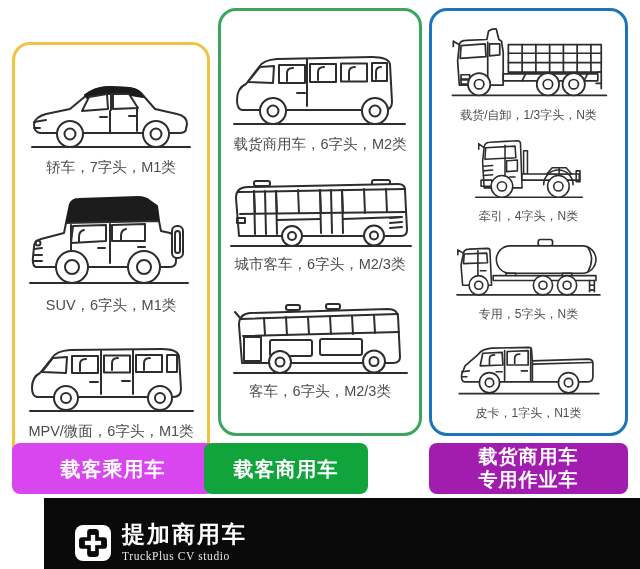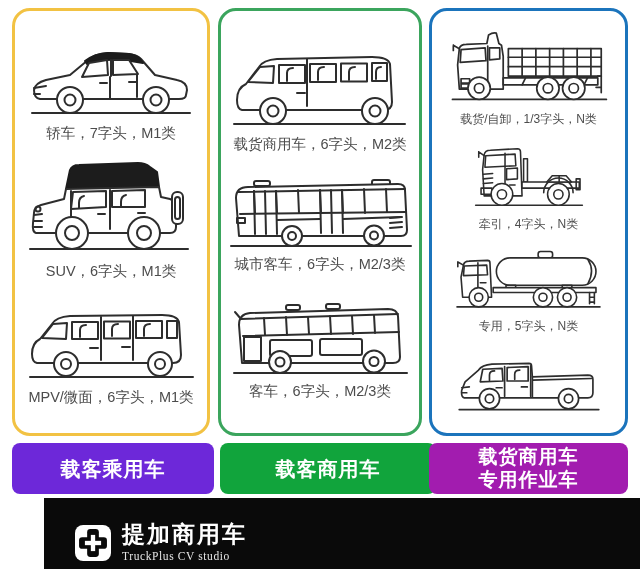--- a/index.html
+++ b/index.html
@@ -3,43 +3,43 @@
 <meta charset="utf-8">
 <style>
   html,body{margin:0;padding:0;background:#fff;}
   .stage{position:relative;width:640px;height:569px;background:#fff;overflow:hidden;
          font-family:"Liberation Sans","DejaVu Sans",sans-serif;}
 
   
   .panel{position:absolute;top:8px;height:428px;background:#fff;border:3px solid;border-radius:18px;
          box-sizing:border-box;display:flex;flex-direction:column;align-items:center;
          justify-content:space-evenly;padding:6px 0 14px 0;}
-  .panel-yellow{left:12px;width:198px;border-color:#F2C243;}
+  .panel-yellow{left:12px;width:198px;border-color:#F2C243;margin-top:34px;}
   .panel-green{left:218px;width:204px;border-color:#3BA55D;}
   .panel-blue{left:429px;width:199px;border-color:#1B74BC;padding:2px 0 6px 0;}
 
   .vehicle-item{display:flex;flex-direction:column;align-items:center;}
   .caption{font-size:14.5px;color:#4c4c4c;margin-top:3px;white-space:nowrap;}
   .panel-blue .caption{font-size:12px;}
 
   
   .art *{stroke:#2d2d2d;stroke-width:2;fill:none;stroke-linejoin:round;stroke-linecap:round;}
   .art .fillw{fill:#fff;}
   .art .filld{fill:#1c1c1c;stroke:#1c1c1c;}
   .v-cargo{width:162px;height:86px;}
   .v-tractor{width:116px;height:76px;}
   .v-tank{width:151px;height:74px;}
   .v-pickup{width:150px;height:74px;}
 
   
   .cat-button{position:absolute;top:443px;height:51px;border-radius:8px;color:#fff;font-weight:bold;
               display:flex;flex-direction:column;align-items:center;justify-content:center;
               font-size:20px;line-height:1.2;letter-spacing:1px;}
-  .btn-yellow{left:12px;width:202px;background:#6d28d9;}
-  .btn-green{left:220px;width:216px;background:#11A43C;}
+  .btn-yellow{left:12px;width:202px;background:#d946ef;}
+  .btn-green{left:204px;width:164px;background:#11A43C;}
   .btn-blue{left:429px;width:199px;background:#a21caf;font-size:19px;line-height:1.18;}
 
   
   .footer{position:absolute;left:0;top:498px;width:640px;height:71px;background:#0A0A0A;margin-left:44px;}
   .logo-box{position:absolute;left:31px;top:27px;width:36px;height:36px;}
   .brand{position:absolute;left:78px;top:25px;color:#fff;}
   .brand-cn{font-size:23px;font-weight:bold;letter-spacing:2px;line-height:1;}
   .brand-en{font-size:11.5px;color:#e6e6e6;letter-spacing:0.6px;margin-top:4px;font-family:Liberation Serif, serif;}
   .footer-caption{position:absolute;right:5px;top:27px;font-size:17.5px;font-weight:bold;
                   color:#f0f0f0;letter-spacing:0.5px;white-space:nowrap;}
@@ -256,20 +256,21 @@
         <path class="fillw" d="M34,30 L57,29 L58,44 L31,45 Z"></path>
         <path class="fillw" d="M63,28 L88,27 L88,44 L63,44 Z"></path>
         <path d="M42,43 v-6 q0,-5 6,-5 M72,42 v-6 q0,-5 6,-5"></path>
         <path d="M60,27 L60,62 M91,26 L91,62 M50,52 L57,52 M80,51 L87,51"></path>
         <path d="M9,52 L18,51 M9,58 L15,58"></path>
         <circle class="fillw" cx="42" cy="65" r="12"></circle>
           <circle cx="42" cy="65" r="5"></circle>
         <circle class="fillw" cx="136" cy="65" r="12"></circle>
           <circle cx="136" cy="65" r="5"></circle>
       </svg>
+      <div class="caption">皮卡，1字头，N1类</div>
     </div>
   </section>
 
   <div class="cat-button btn-yellow">
     <span>载客乘用车</span>
   </div>
   <div class="cat-button btn-green">
     <span>载客商用车</span>
   </div>
   <div class="cat-button btn-blue">

